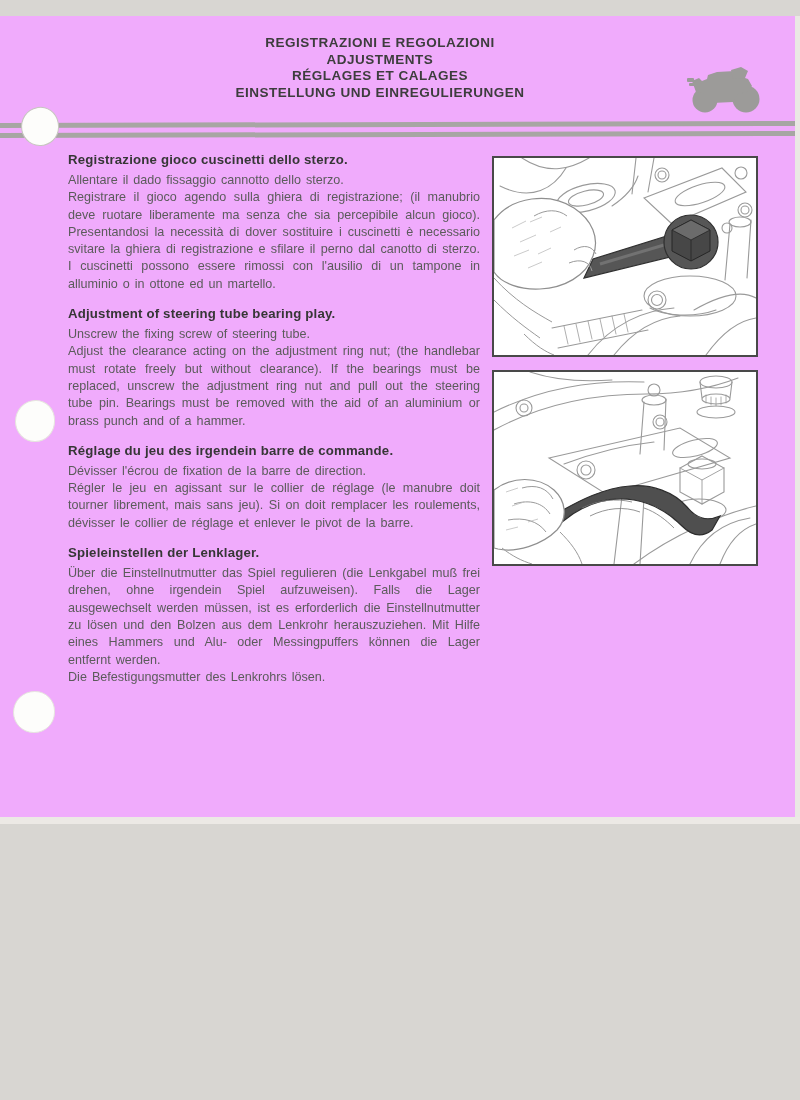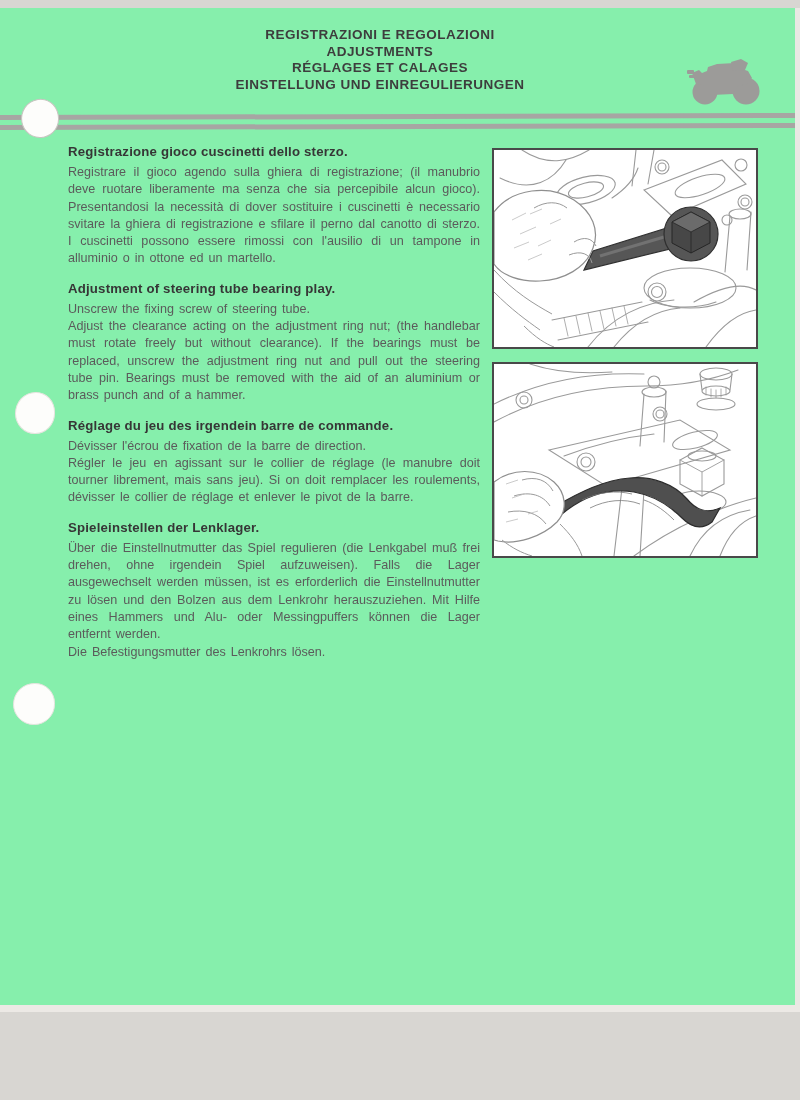--- a/index.html
+++ b/index.html
@@ -1,18 +1,18 @@
 <!DOCTYPE html>
 <html><head>
 <meta charset="utf-8">
 <style>
   html,body { margin:0; padding:0; background:#d8d6d2; }
   .page {
-    position:relative; width:800px; height:1004px; margin:8px auto;
-    background:#86efac; overflow:hidden;
+    position:relative; width:800px; height:808px; margin:16px auto;
+    background:#f0abfc; overflow:hidden;
     font-family:"Liberation Sans", sans-serif;
   }
   .edge-right  { position:absolute; right:0; top:0; width:5px; height:100%; background:#eae8e4; }
   .edge-bottom { position:absolute; left:0; bottom:0; width:100%; height:7px; background:#ece9e5; }
 
   
   .header-block { position:absolute; left:120px; top:19px; width:520px; text-align:center; }
   .header-line {
     font-weight:bold; font-size:13.5px; line-height:16.5px;
     color:#3d3d3d; letter-spacing:0.5px;
@@ -91,20 +91,21 @@
   <div class="rule rule-t1"></div>
   <div class="rule rule-t2"></div>
   <div class="hole hole-1"></div>
   <div class="hole hole-2"></div>
   <div class="hole hole-3"></div>
 
   <div class="text-col">
 
     <div class="section">
       <h3 class="section-title">Registrazione gioco cuscinetti dello sterzo.</h3>
+      <p class="para lead">Allentare il dado fissaggio cannotto dello sterzo.</p>
       <p class="para">Registrare il gioco agendo sulla ghiera di registrazione; (il manubrio deve ruotare liberamente ma senza che sia percepibile alcun gioco). Presentandosi la necessità di dover sostituire i cuscinetti è necessario svitare la ghiera di registrazione e sfilare il perno dal canotto di sterzo. I cuscinetti possono essere rimossi con l'ausilio di un tampone in alluminio o in ottone ed un martello.</p>
     </div>
 
     <div class="section">
       <h3 class="section-title">Adjustment of steering tube bearing play.</h3>
       <p class="para lead">Unscrew the fixing screw of steering tube.</p>
       <p class="para">Adjust the clearance acting on the adjustment ring nut; (the handlebar must rotate freely but without clearance). If the bearings must be replaced, unscrew the adjustment ring nut and pull out the steering tube pin. Bearings must be removed with the aid of an aluminium or brass punch and of a hammer.</p>
     </div>
 
     <div class="section">

